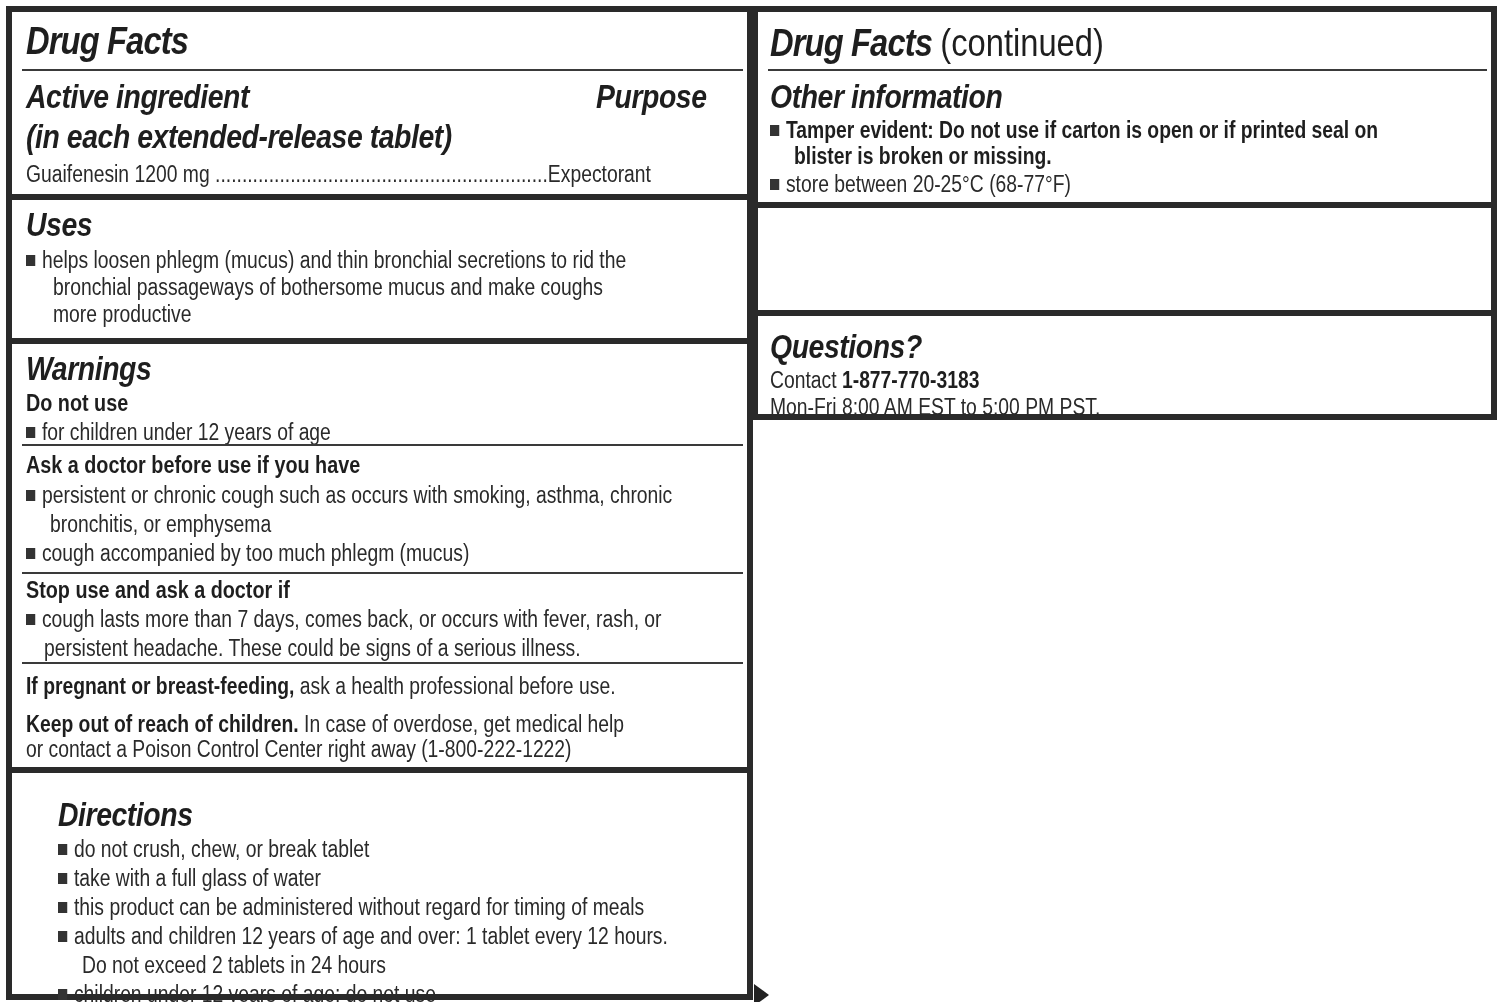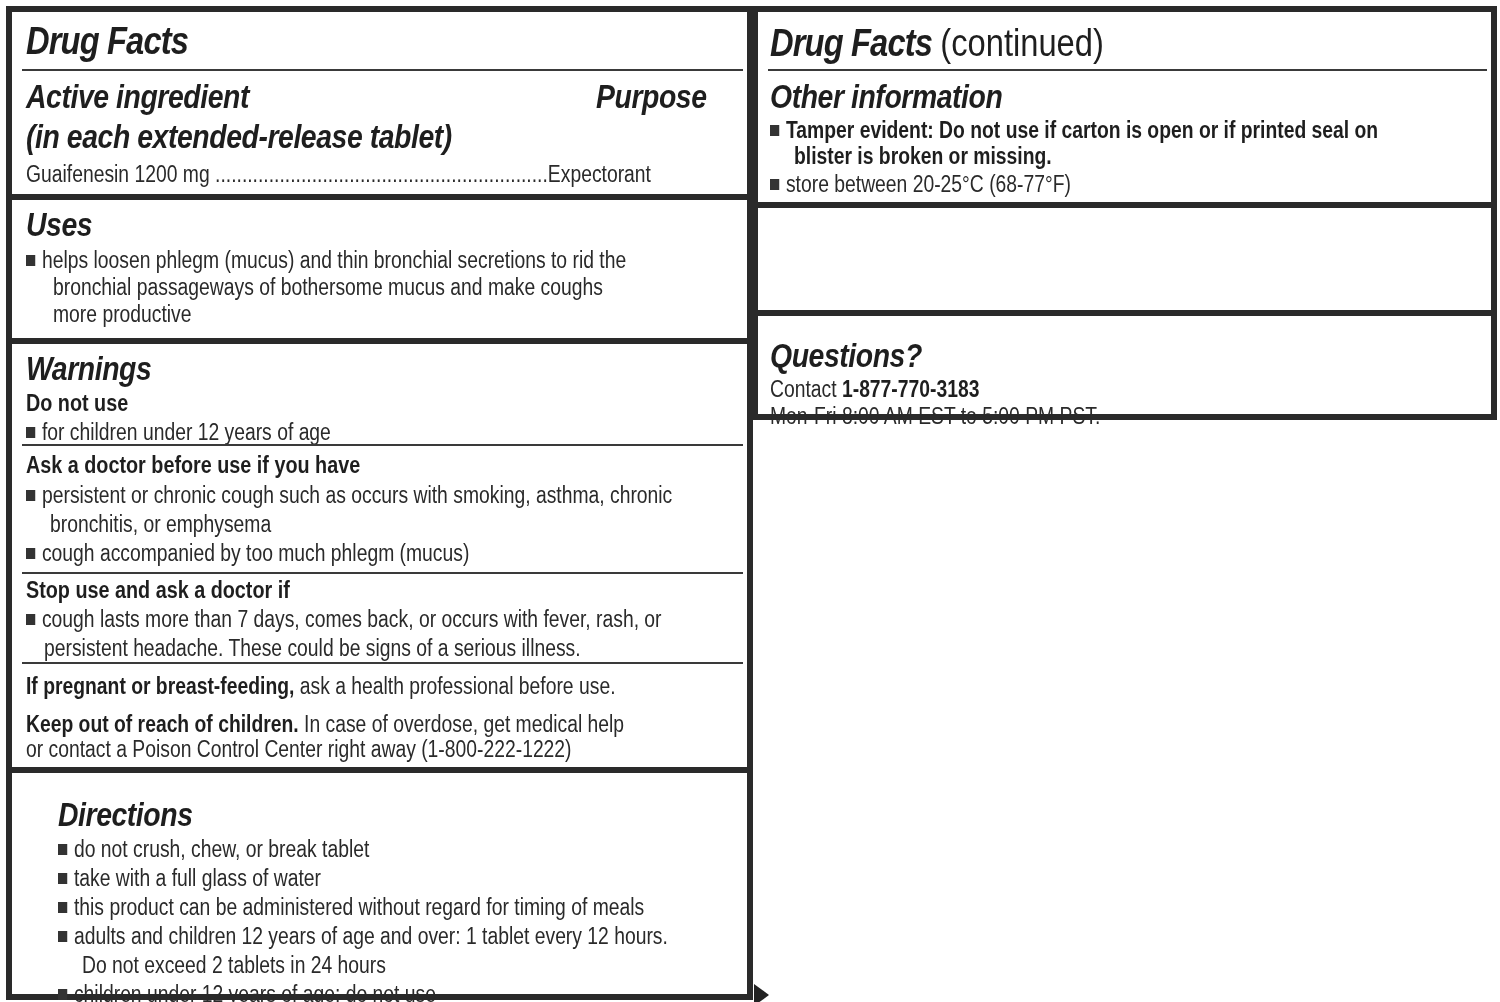--- a/index.html
+++ b/index.html
@@ -89,18 +89,18 @@
     <div class="rule" style="top:57px;"></div>
     <div class="abs h-sec" style="left:12px; top:66px;">Other information</div>
     <div class="abs txt b" style="left:12px; top:104px;"><span class="bullet"></span><span>Tamper evident: Do not use if carton is open or if printed seal on</span></div>
     <div class="abs txt b" style="left:36px; top:130px;">blister is broken or missing.</div>
     <div class="abs txt" style="left:12px; top:158px;"><span class="bullet"></span><span>store between 20-25°C (68-77°F)</span></div>
   </div>
   <div class="divider-thick" style="top:190px;"></div>
 
   <div class="divider-thick" style="top:298px;"></div>
 
-  <div class="sec" style="top:321px; height:100px;">
+  <div class="sec" style="top:312px; height:100px;">
     <div class="abs h-sec" style="left:12px; top:4px;">Questions?</div>
     <div class="abs txt" style="left:12px; top:42px;"><span>Contact </span><span class="b">1-877-770-3183</span></div>
     <div class="abs txt" style="left:12px; top:69px;">Mon-Fri 8:00 AM EST to 5:00 PM PST.</div>
   </div>
 </div>
 
 </body></html>

